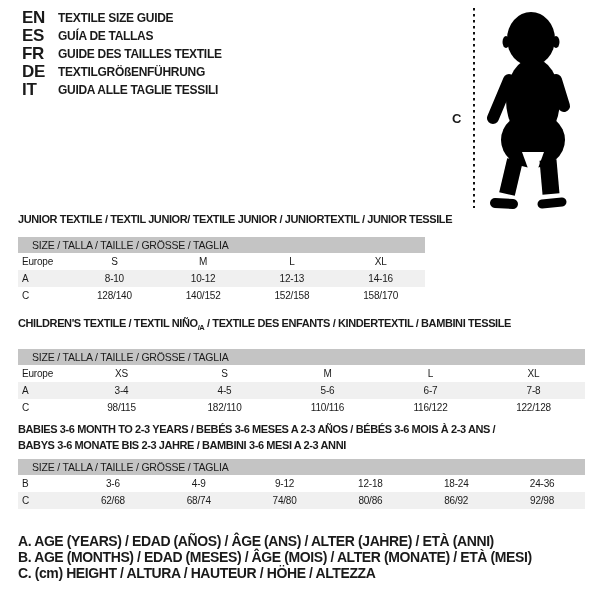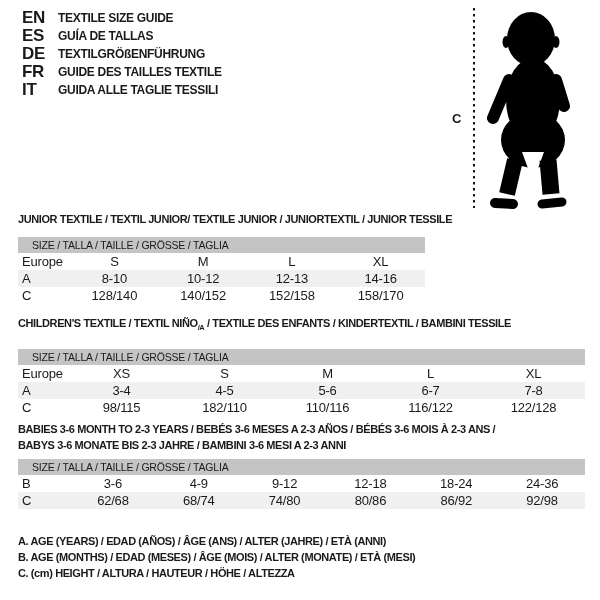--- a/index.html
+++ b/index.html
@@ -27,50 +27,50 @@
   .sec-junior .sec-title{margin-bottom:11px;}
   .sec-children .sec-title{margin-bottom:15px;}
   .sec-babies .sec-title{line-height:16px;margin-bottom:6px;}
   .sub-a{font-size:7.5px;vertical-align:sub;}
   .size-bar{
     height:16px;line-height:16px;background:var(--table-header-bg,#c4c4c4);
     font-size:10.5px;letter-spacing:-0.2px;padding-left:14px;box-sizing:border-box;
   }
   table.size-table{width:100%;border-collapse:collapse;table-layout:fixed;}
   table.size-table td{
-    height:17px;font-size:13px;letter-spacing:-0.2px;text-align:center;
+    height:17px;font-size:10px;letter-spacing:-0.2px;text-align:center;
     padding:0;vertical-align:middle;color:var(--text,#1a1a1a);
   }
   table.size-table td:first-child{text-align:left;padding-left:4px;}
   table.size-table tr:nth-child(2){background:var(--row-alt-bg,#f0f0f0);}
   col.label-col{width:52px;}
   
   .notes{position:absolute;top:533px;left:18px;}
-  .note-line{height:16px;line-height:16px;font-size:11px;font-weight:bold;
+  .note-line{height:16px;line-height:16px;font-size:14px;font-weight:bold;
     letter-spacing:-0.4px;white-space:nowrap;}
 </style>
 </head>
 <body>
 
 <div class="lang-block">
   <div class="lang-row">
     <span class="lang-code">EN</span>
     <span class="lang-label">TEXTILE SIZE GUIDE</span>
   </div>
   <div class="lang-row">
     <span class="lang-code">ES</span>
     <span class="lang-label">GUÍA DE TALLAS</span>
   </div>
   <div class="lang-row">
+    <span class="lang-code">FR</span>
+    <span class="lang-label">GUIDE DES TAILLES TEXTILE</span>
+  </div>
+  <div class="lang-row">
     <span class="lang-code">DE</span>
     <span class="lang-label">TEXTILGRÖßENFÜHRUNG</span>
-  </div>
-  <div class="lang-row">
-    <span class="lang-code">FR</span>
-    <span class="lang-label">GUIDE DES TAILLES TEXTILE</span>
   </div>
   <div class="lang-row">
     <span class="lang-code">IT</span>
     <span class="lang-label">GUIDA ALLE TAGLIE TESSILI</span>
   </div>
 </div>
 
 <svg class="figure-svg" width="150" height="215" viewBox="0 0 150 215">
   <line x1="29" y1="8" x2="29" y2="208" stroke="#111111" stroke-width="2" stroke-dasharray="2.5 3.5"></line>
   <text x="7" y="123" font-size="13" font-weight="bold" fill="#1a1a1a">C</text>

